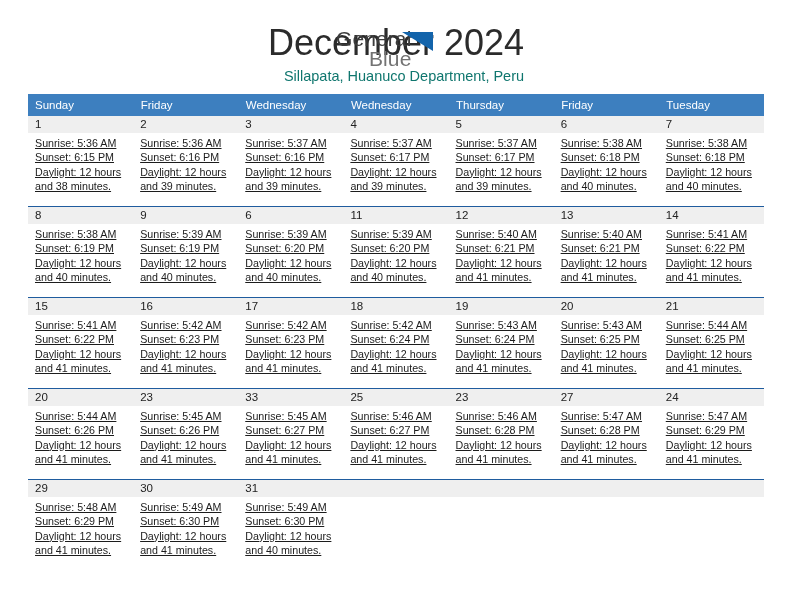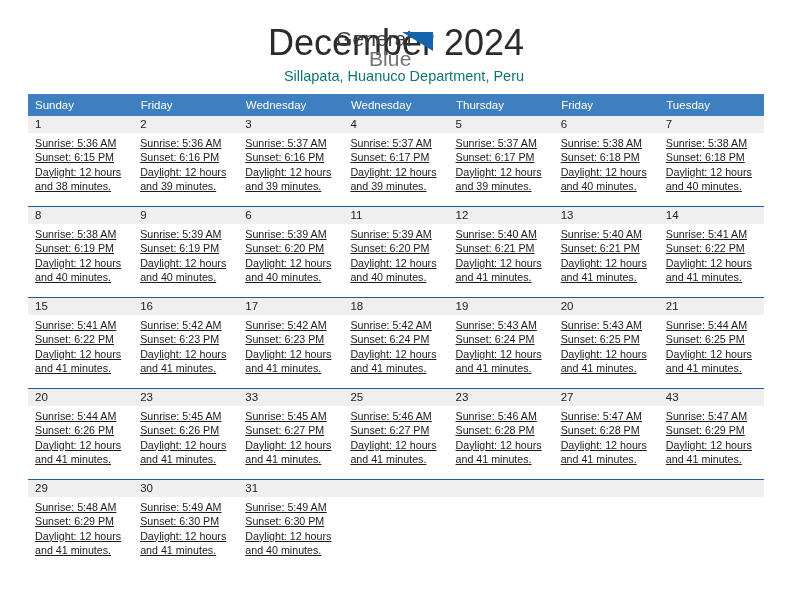--- a/index.html
+++ b/index.html
@@ -423,21 +423,21 @@
           <td class="daycell">
             <div class="daynum-strip">27</div>
             <div class="cellinfo">
               <div>Sunrise: 5:47 AM</div>
               <div>Sunset: 6:28 PM</div>
               <div>Daylight: 12 hours</div>
               <div>and 41 minutes.</div>
             </div>
           </td>
           <td class="daycell">
-            <div class="daynum-strip">43</div>
+            <div class="daynum-strip">24</div>
             <div class="cellinfo">
               <div>Sunrise: 5:47 AM</div>
               <div>Sunset: 6:29 PM</div>
               <div>Daylight: 12 hours</div>
               <div>and 41 minutes.</div>
             </div>
           </td>
         </tr>
         <tr class="week">
           <td class="daycell">

